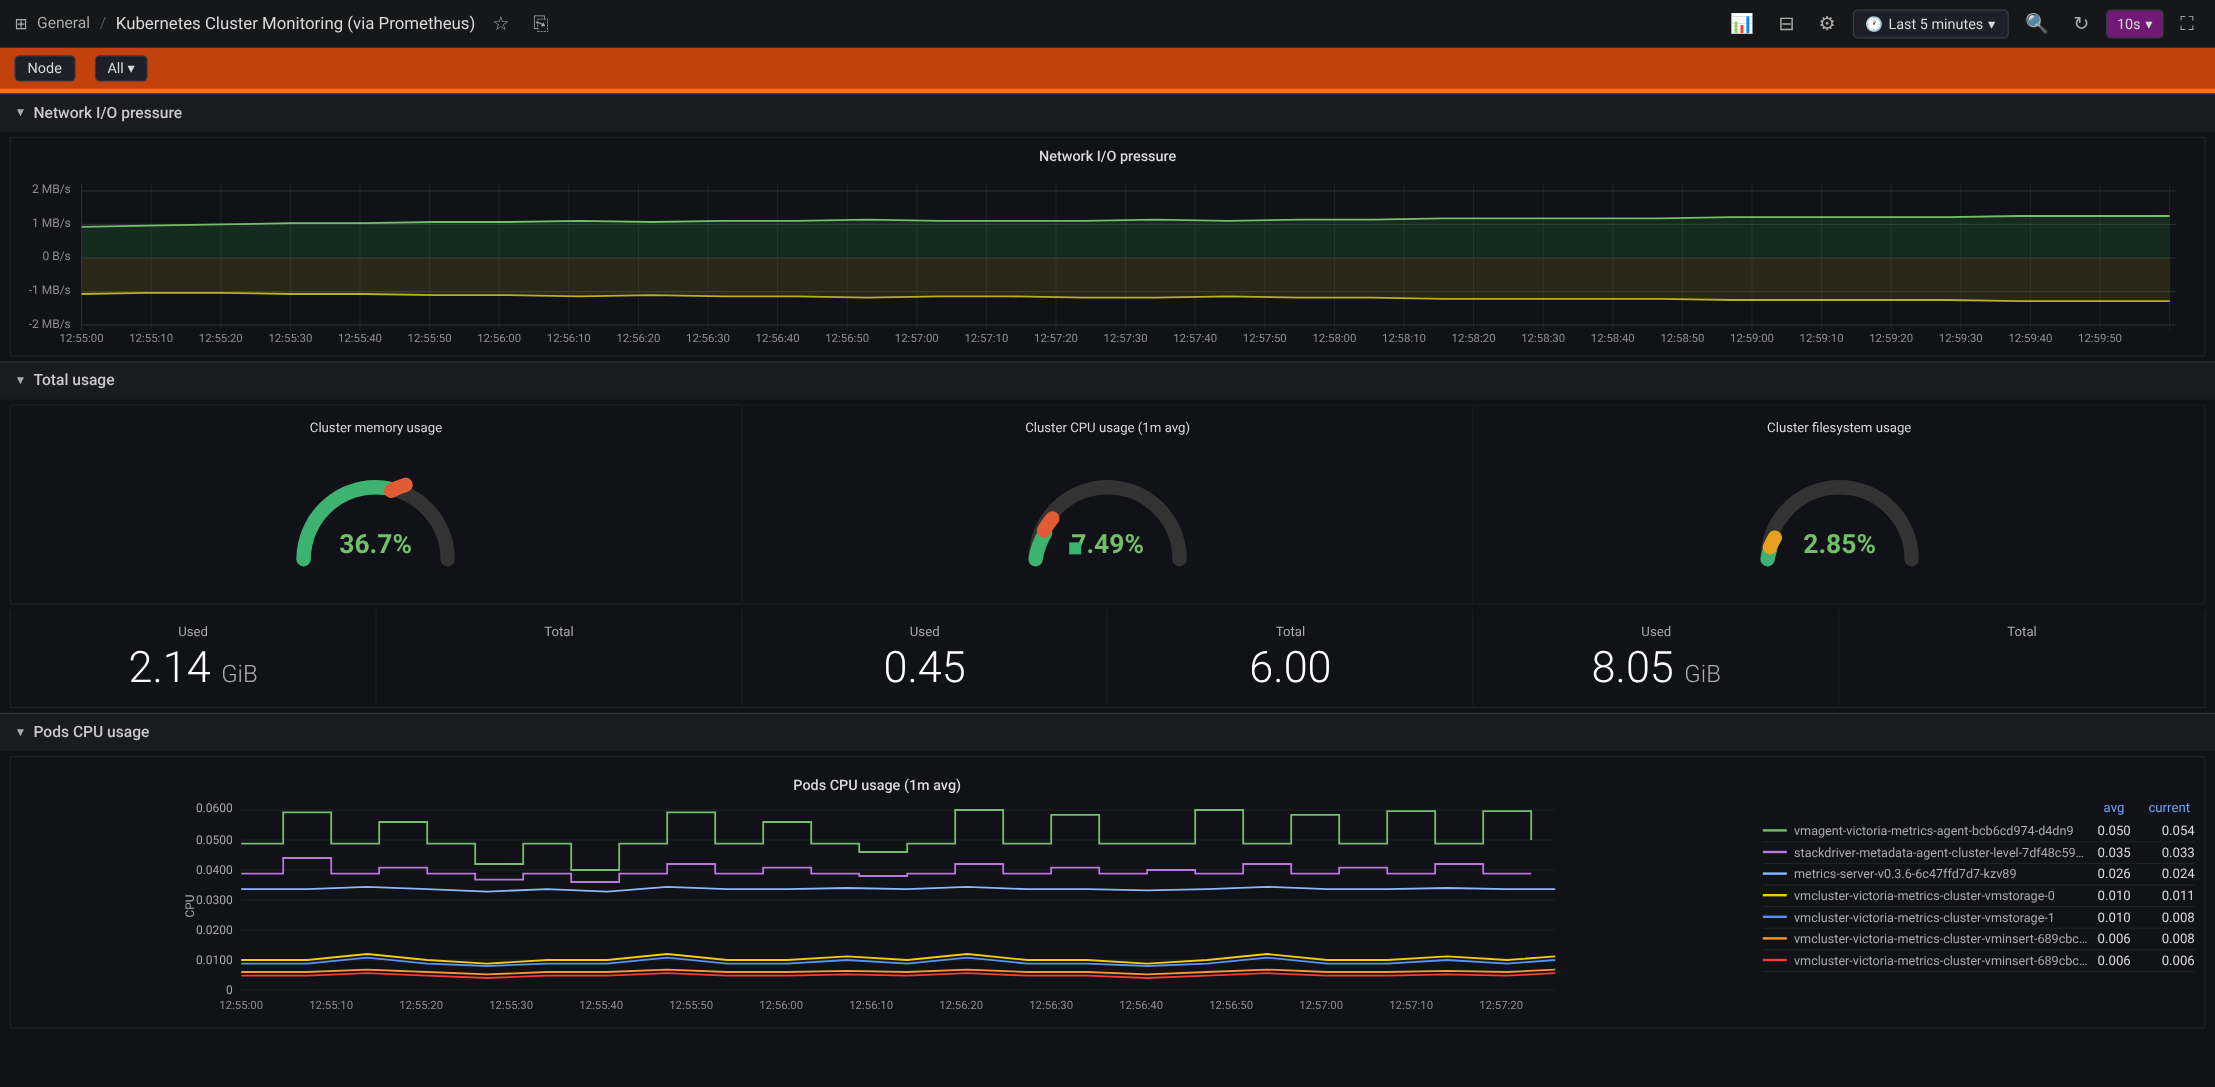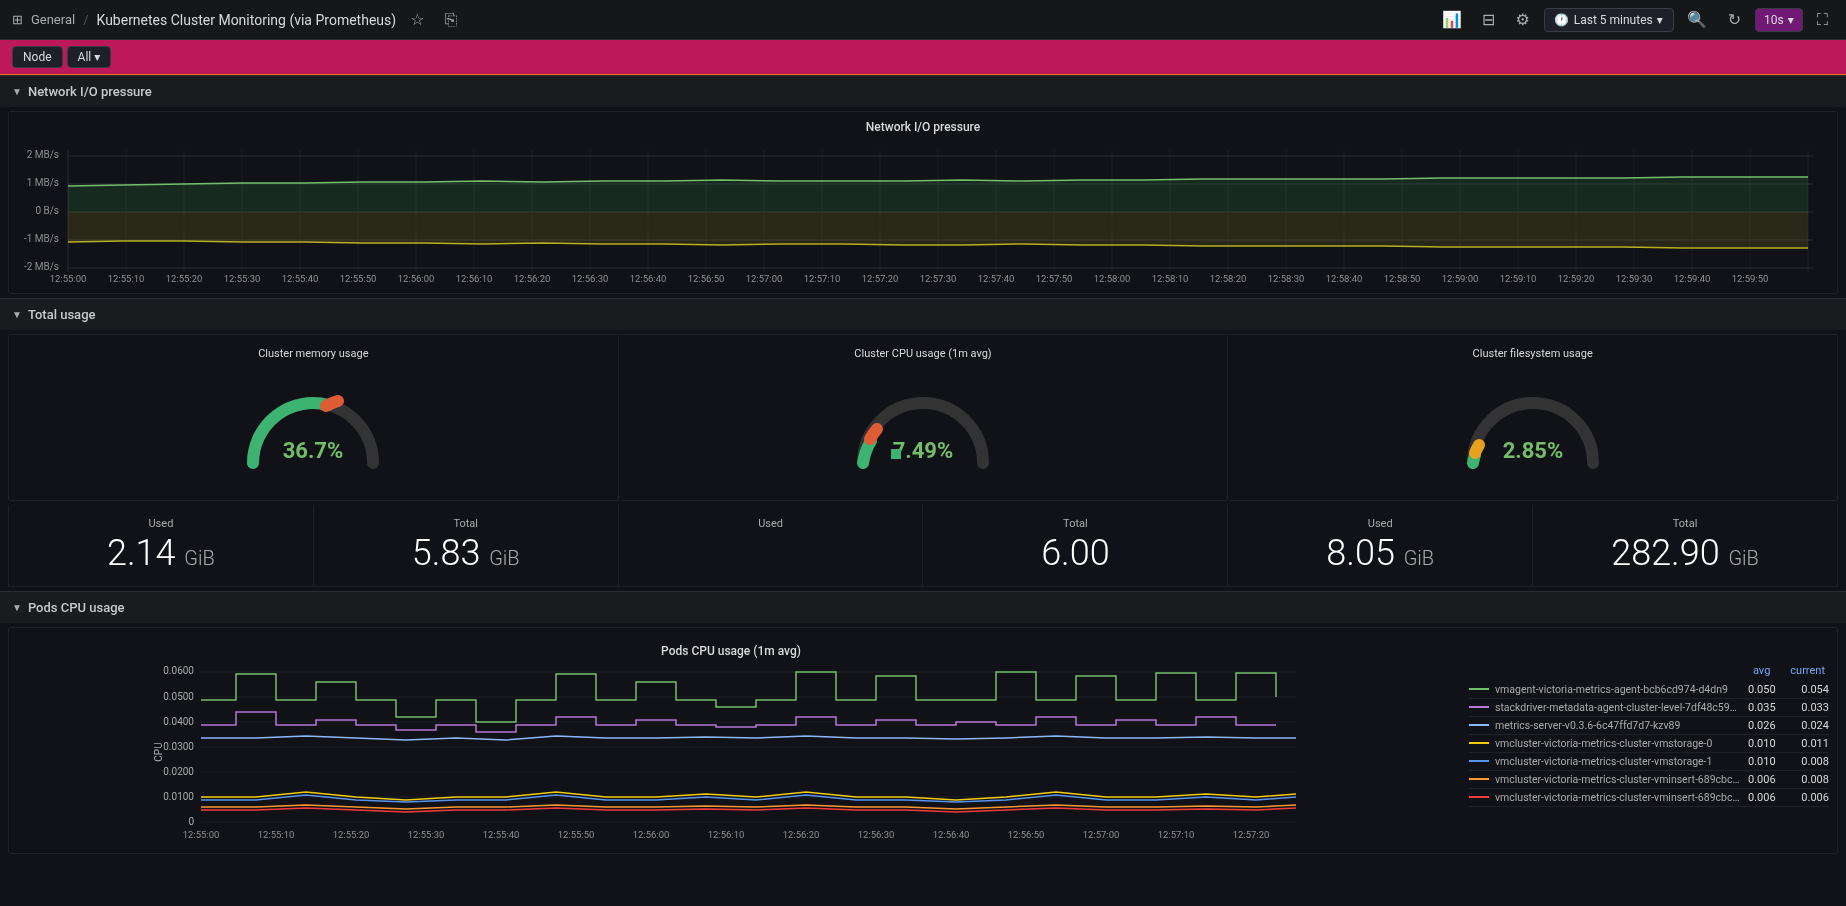--- a/index.html
+++ b/index.html
@@ -64,24 +64,24 @@
       padding: 4px 8px;
       color: #d9d9d9;
       cursor: pointer;
       font-size: 12px;
     }
 
     
     .filterbar {
       display: flex;
       align-items: center;
-      gap: 4px;
+      gap: 16px;
       padding: 6px 12px;
-      background: #be185d;
-      border-bottom: 1px solid #f97316;
+      background: #c2410c;
+      border-bottom: 4px solid #f97316;
     }
     .filter-btn {
       background: #1e2029;
       border: 1px solid #393c47;
       border-radius: 4px;
       padding: 3px 10px;
       color: #d9d9d9;
       cursor: pointer;
       font-size: 12px;
     }
@@ -451,36 +451,35 @@
   </div>
 </div>
 
 <div class="stat-row">
   <div class="stat-panel">
     <div class="stat-label">Used</div>
     <div class="stat-value">2.14 <span class="stat-unit">GiB</span></div>
   </div>
   <div class="stat-panel">
     <div class="stat-label">Total</div>
-    <div class="stat-value">5.83 <span class="stat-unit">GiB</span></div>
   </div>
   <div class="stat-panel">
     <div class="stat-label">Used</div>
+    <div class="stat-value">0.45</div>
   </div>
   <div class="stat-panel">
     <div class="stat-label">Total</div>
     <div class="stat-value">6.00</div>
   </div>
   <div class="stat-panel">
     <div class="stat-label">Used</div>
     <div class="stat-value">8.05 <span class="stat-unit">GiB</span></div>
   </div>
   <div class="stat-panel">
     <div class="stat-label">Total</div>
-    <div class="stat-value">282.90 <span class="stat-unit">GiB</span></div>
   </div>
 </div>
 
 <div class="section-header">
   <span class="chevron">▼</span>
   <span>Pods CPU usage</span>
 </div>
 
 <div class="pods-chart-container">
   <div class="pods-chart-area">

